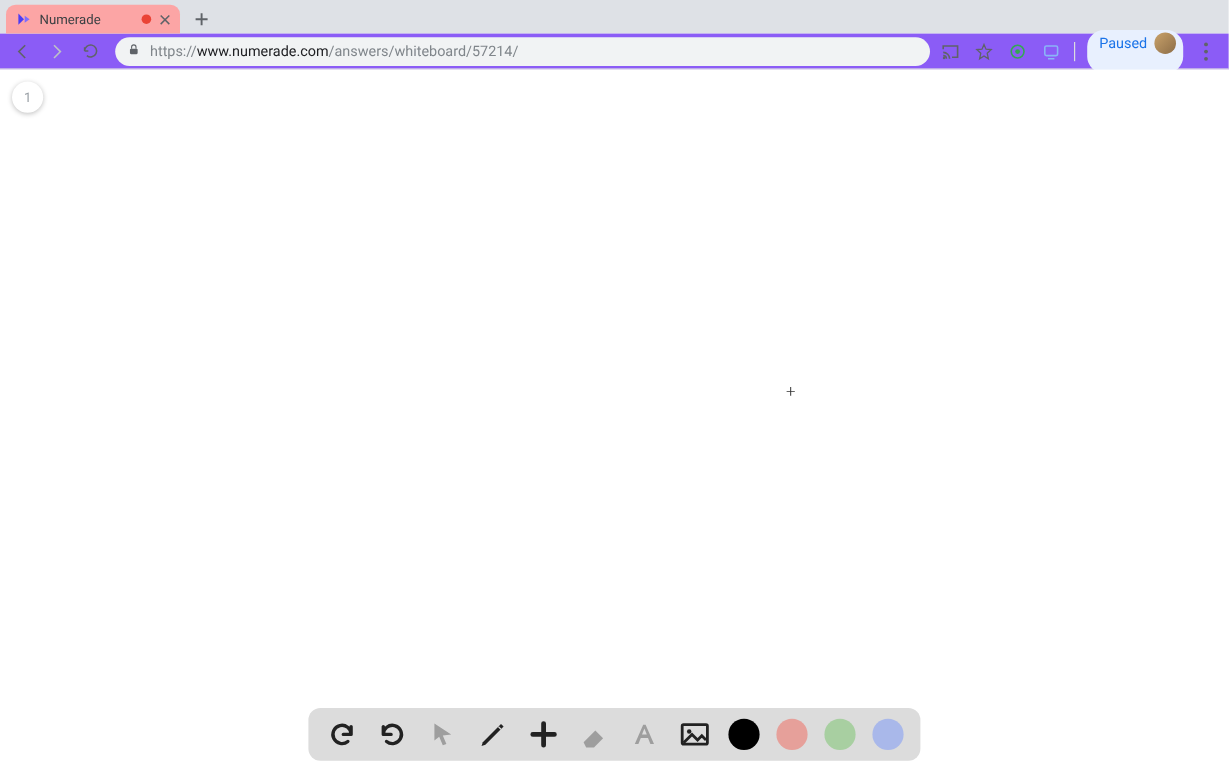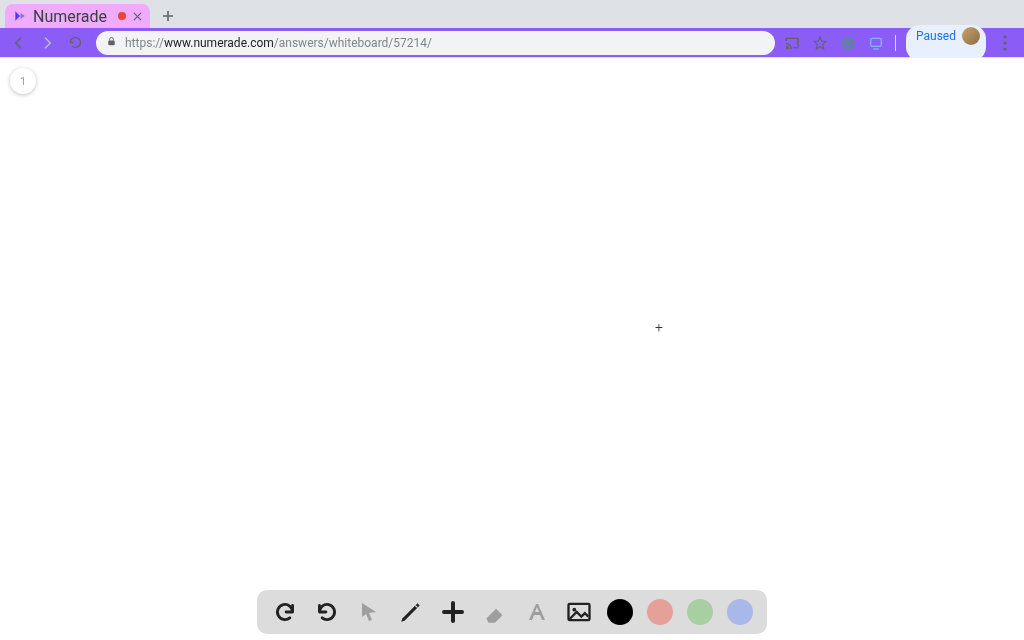--- a/index.html
+++ b/index.html
@@ -15,27 +15,27 @@
     .tab-strip {
       height: 28px;
       background: #dee1e6;
       display: flex;
       align-items: flex-end;
       padding-left: 5px;
     }
     .tab {
       height: 24px;
       width: 145px;
-      background: #f0abfc;
+      background: #fca5a5;
       border-radius: 8px 8px 0 0;
       display: flex;
       align-items: center;
       padding: 0 8px;
       gap: 6px;
-      font-size: 16px;
+      font-size: 11px;
       color: #3c4043;
     }
     .tab .favicon {
       width: 14px;
       height: 14px;
       display: flex;
       align-items: center;
       justify-content: center;
     }
     .tab .title { flex: 1; overflow: hidden; white-space: nowrap; }

